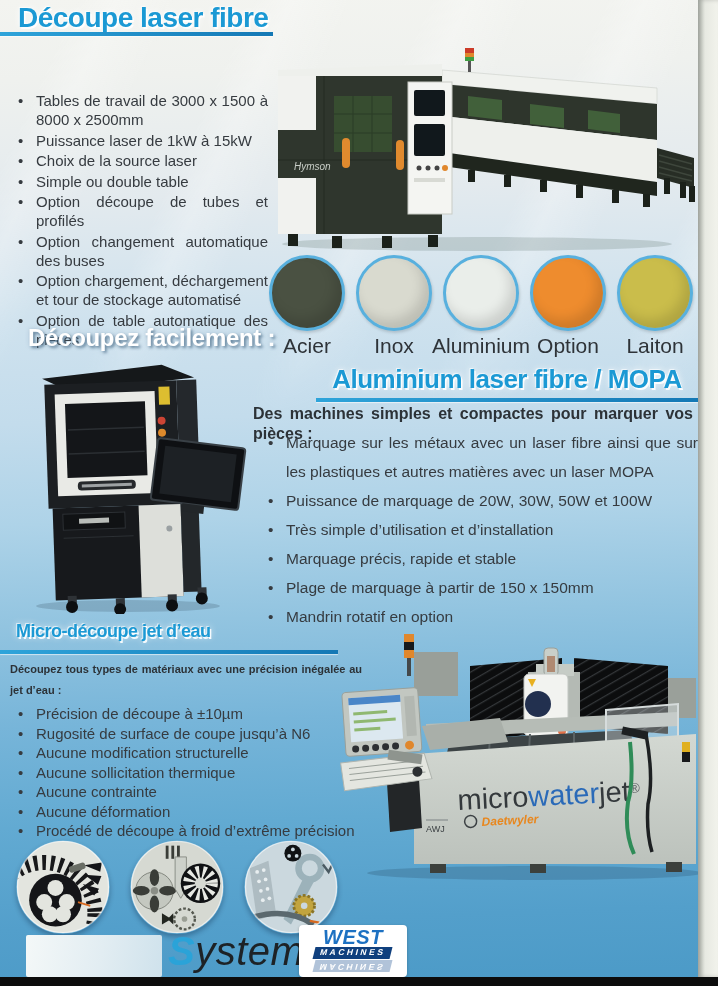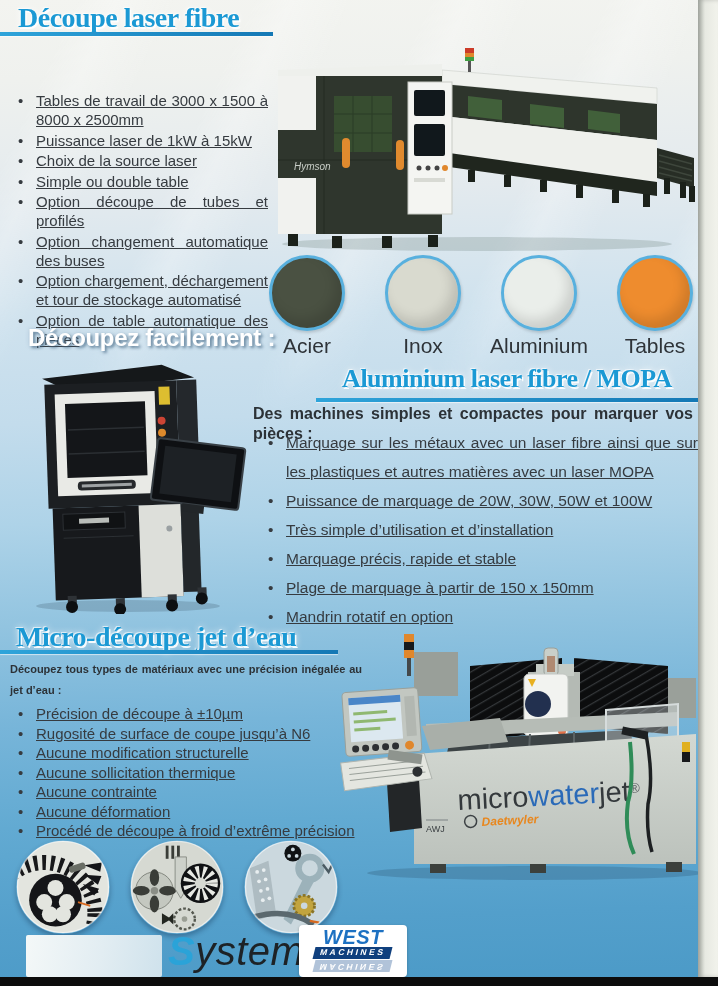--- a/index.html
+++ b/index.html
@@ -7,36 +7,36 @@
     font-family:"Liberation Sans",sans-serif;
     background:linear-gradient(178deg,#f3f4f0 0%,#eff1ee 8%,#e3eaee 20%,#cfe2ee 32%,#c3dcec 42%,#aed3e8 52%,#92c4e0 62%,#77b5d9 72%,#62aad2 82%,#539fcb 92%,#4b9ac7 100%);}
   .streaks{position:absolute;left:0;top:0;width:100%;height:420px;pointer-events:none;
     background:repeating-linear-gradient(115deg,rgba(255,255,255,0) 0 70px,rgba(255,255,255,.55) 105px,rgba(255,255,255,0) 160px);
     opacity:.45;-webkit-mask-image:linear-gradient(#fff 70%,transparent);mask-image:linear-gradient(#fff 70%,transparent);}
   .scan-edge{position:absolute;top:0;right:0;width:20px;height:977px;
     background:linear-gradient(90deg,#bfc4bc,#e7e9e2 35%,#f2f3ec);box-shadow:inset 3px 0 4px rgba(0,0,0,.18);}
   .scan-bottom{position:absolute;left:0;bottom:0;width:100%;height:9px;background:#0c0c0c;}
 
   .title{position:absolute;color:#1b99d4;font-weight:bold;letter-spacing:-.5px;
-    text-shadow:1.5px 1.5px 0 rgba(255,255,255,.9),-1px -1px 0 rgba(255,255,255,.6),0 0 7px rgba(255,255,255,.9);font-family:Liberation Serif, serif;}
+    text-shadow:1.5px 1.5px 0 rgba(255,255,255,.9),-1px -1px 0 rgba(255,255,255,.6),0 0 7px rgba(255,255,255,.9);}
   .t1{left:18px;top:2px;font-size:28px;}
   .t2{left:316px;top:364px;width:382px;font-size:26px;text-align:center;}
-  .t3{left:16px;top:621px;font-size:28px;}
+  .t3{left:16px;top:621px;font-size:18px;}
   .rule{position:absolute;height:4px;background:linear-gradient(90deg,#2ea4da,#1478b5);box-shadow:0 1px 1px rgba(255,255,255,.6);}
   .rule1{left:0;top:32px;width:273px;}
   .rule2{left:316px;top:398px;width:382px;}
   .rule3{left:0;top:650px;width:338px;}
 
   .intro{position:absolute;font-weight:bold;color:#2c3237;text-align:justify;}
   .intro1{left:10px;top:46px;width:254px;font-size:16.5px;line-height:21px;}
   .intro2{left:253px;top:404px;width:440px;font-size:16px;line-height:20px;}
   .intro3{left:10px;top:659px;width:352px;font-size:11px;line-height:21px;}
 
   ul.blist{list-style:none;margin:0;padding:0;position:absolute;color:#363b40;}
-  ul.blist li{position:relative;padding-left:26px;text-decoration:underline;}
+  ul.blist li{position:relative;padding-left:26px;}
   ul.blist li::before{content:"\2022";position:absolute;left:8px;top:0;}
   .blist1{left:10px;top:91px;width:258px;font-size:15px;line-height:19px;}
   .blist1 li{margin-bottom:1.5px;text-align:justify;}
   .blist2{left:260px;top:428px;width:438px;font-size:15.5px;line-height:29px;}
   .blist2 li{text-align:justify;}
   .blist3{left:10px;top:704px;width:356px;font-size:15px;line-height:19px;}
   .blist3 li{margin-bottom:.5px;}
 
   .tagline{position:absolute;left:28px;top:324px;font-size:24px;font-weight:bold;color:#fff;letter-spacing:-.3px;
     text-shadow:2px 2px 3px rgba(60,95,125,.65),0 0 4px rgba(120,150,175,.4);}
@@ -166,21 +166,25 @@
     <div class="material">
       <div class="swatch" style="background: rgb(217, 218, 207);"></div>
       <div class="mlabel">Inox</div>
     </div>
     <div class="material">
       <div class="swatch" style="background: rgb(234, 238, 234);"></div>
       <div class="mlabel">Aluminium</div>
     </div>
     <div class="material">
       <div class="swatch" style="background: rgb(238, 140, 46);"></div>
-      <div class="mlabel">Tables</div>
+      <div class="mlabel">Option</div>
+    </div>
+    <div class="material">
+      <div class="swatch" style="background: rgb(202, 189, 75);"></div>
+      <div class="mlabel">Laiton</div>
     </div>
   </div>
 
   <div class="tagline">Découpez facilement :</div>
 
   <div class="title t2">Aluminium laser fibre / MOPA</div>
   <div class="rule rule2"></div>
   <div class="intro intro2">Des machines simples et compactes pour marquer vos pièces :</div>
   <ul class="blist blist2">
     <li>Marquage sur les métaux avec un laser fibre ainsi que sur les plastiques et autres matières avec un laser MOPA</li>

